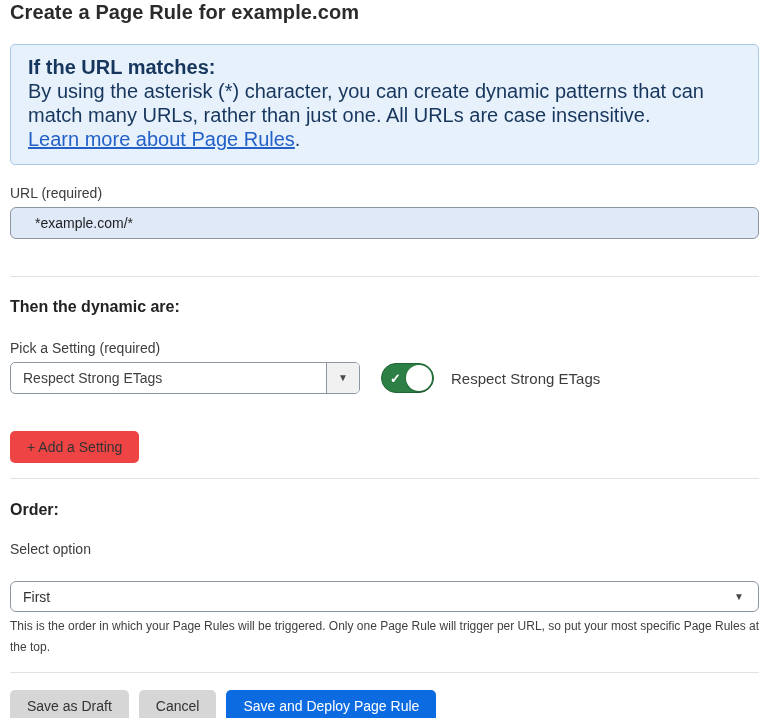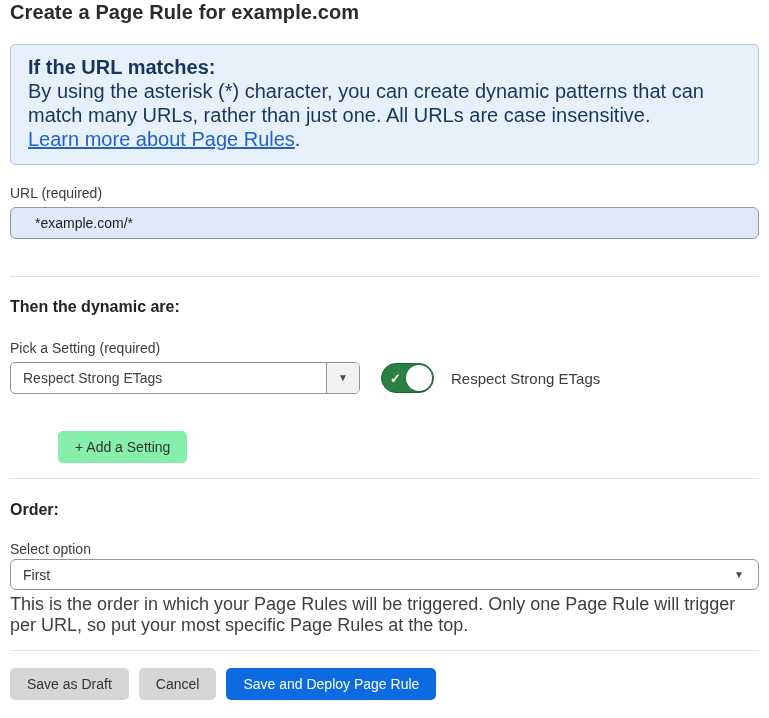--- a/index.html
+++ b/index.html
@@ -91,26 +91,26 @@
     background:#ffffff;box-shadow:0 1px 2px rgba(0,0,0,.25);
   }
   .toggle-label{margin-left:17px;font-size:15px;color:var(--text-mid);}
   .btn{
     display:inline-flex;align-items:center;justify-content:center;
     height:32px;border:none;border-radius:5px;
     padding:0 17px;font-size:14px;cursor:pointer;
     font-family:"Liberation Sans", sans-serif;
   }
   .btn-grey{background:var(--btn-grey);color:#333333;}
-  .add-setting{margin-top:37px;background:#86efac;margin-left:48px;}
-  .order-select{margin-top:2px;height:31px;border-radius:6px;}
+  .add-setting{margin-top:37px;background:#ef4444;}
+  .order-select{margin-top:24px;height:31px;border-radius:6px;}
   .order-select .select-value{color:#333;}
   .order-arrow{padding-right:14px;display:flex;align-items:center;}
   .help-text{
-    margin-top:4px;font-size:18px;line-height:21px;color:#3f3f3f;
+    margin-top:4px;font-size:12px;line-height:21px;color:#3f3f3f;
     max-width:749px;
   }
   .footer{margin-top:17px;display:flex;gap:10px;}
   .btn-primary{background:var(--accent-blue);color:#ffffff;}
 </style>
 </head>
 <body>
 
 <div class="container">
 

